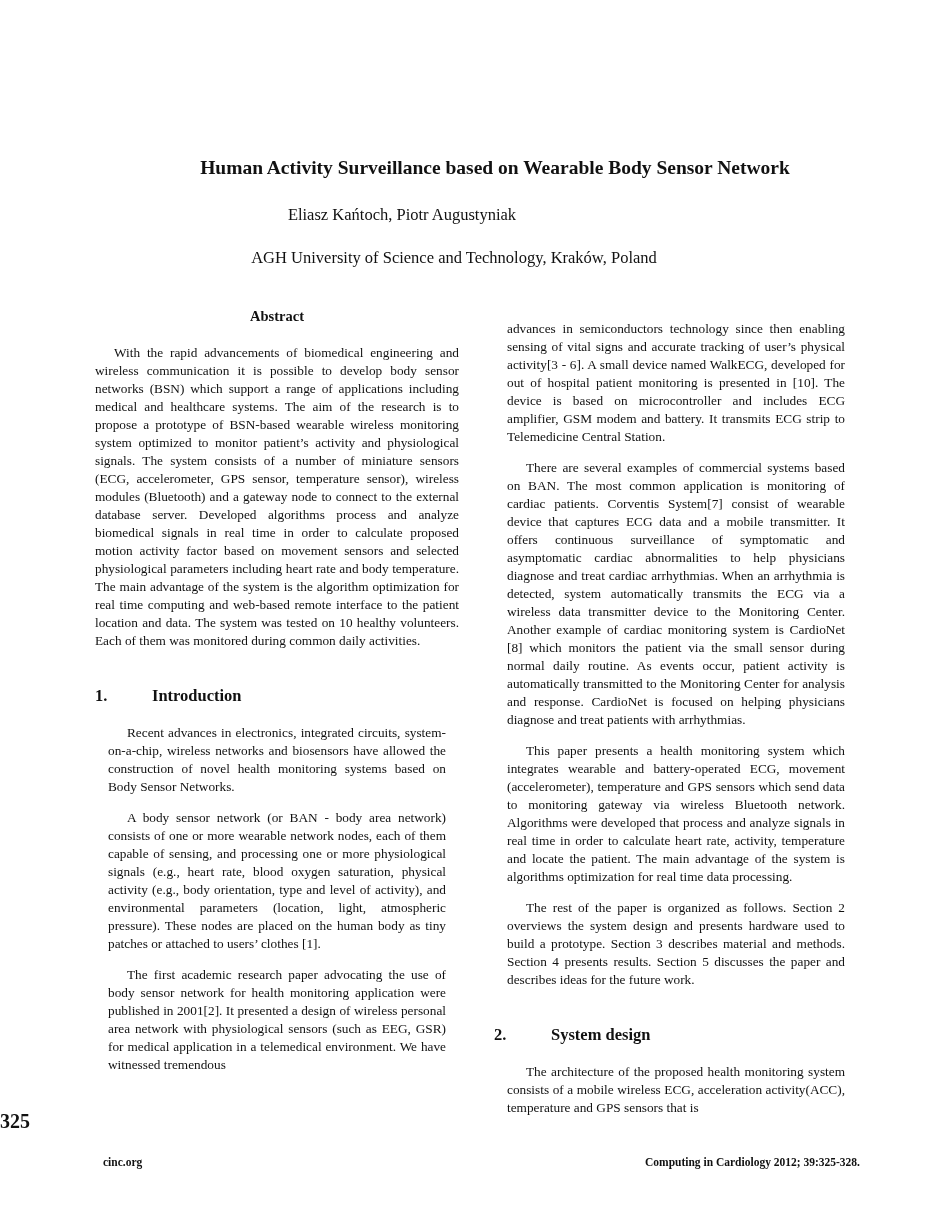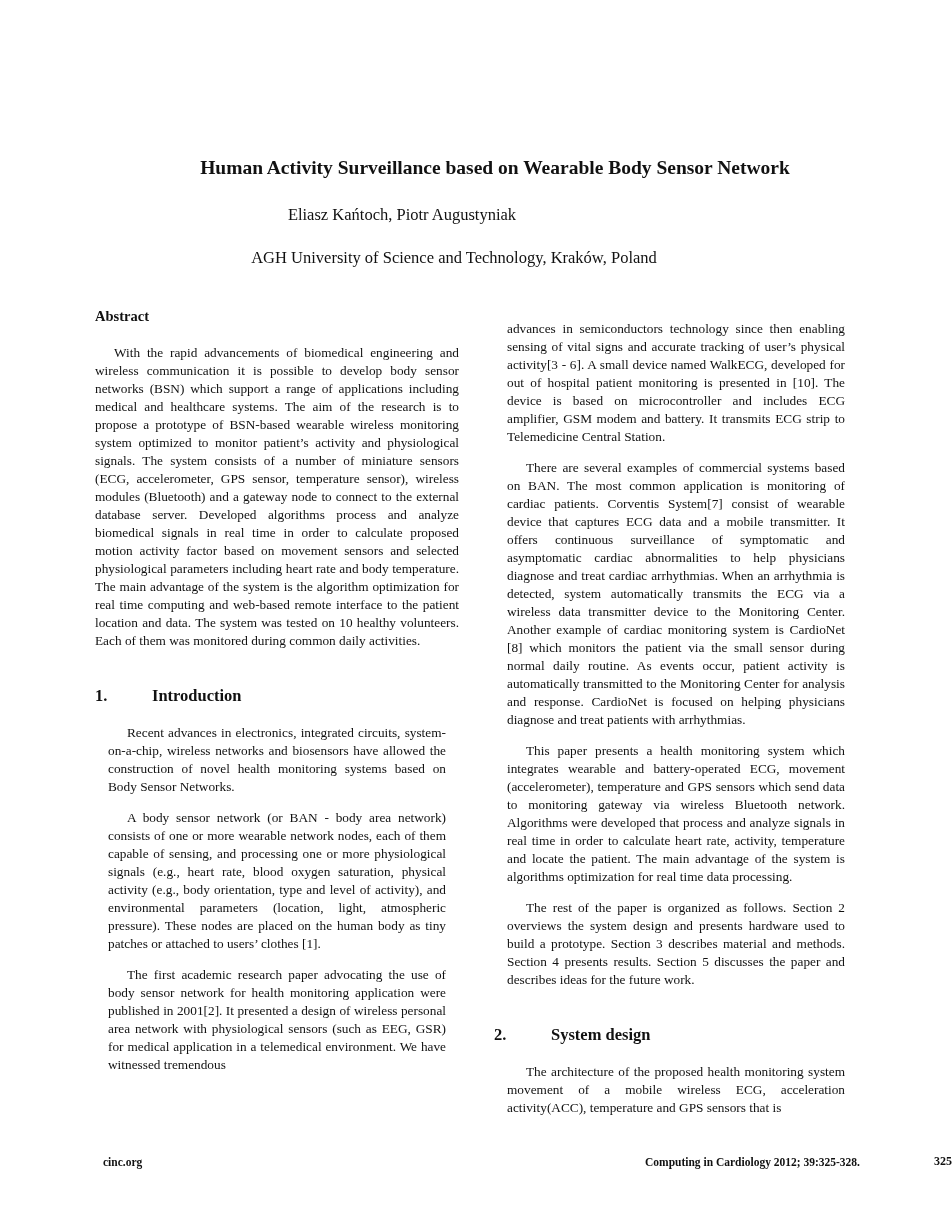--- a/index.html
+++ b/index.html
@@ -5,28 +5,28 @@
   html, body { margin: 0; padding: 0; background: #ffffff; }
   body { width: 952px; height: 1232px; position: relative; overflow: hidden;
          font-family: "Liberation Serif", serif; color: #111; }
   .title { position: absolute; left: 0; width: 952px; top: 157px; text-align: center;
            font-weight: bold; font-size: 19.5px; padding-left: 19px; }
   .authors { position: absolute; left: 0; width: 804px; top: 205px; text-align: center; font-size: 16.5px; }
   .affil { position: absolute; left: 0; width: 908px; top: 248px; text-align: center; font-size: 16.5px; }
   .col { position: absolute; width: 364px; font-size: 13.3px; line-height: 18px; }
   .col-left { left: 95px; top: 307px; }
   .col-right { left: 494px; top: 307px; }
-  .abs-head { text-align: left; font-weight: bold; font-size: 14.5px; margin: 0 0 19px 0; }
+  .abs-head { text-align: center; font-weight: bold; font-size: 14.5px; margin: 0 0 19px 0; }
   .abs-text { text-align: justify; text-indent: 19px; margin: 0; }
   .sec-head { font-weight: bold; font-size: 16.5px; margin: 0; display: flex; }
   .sec-num { width: 57px; }
   p.body { margin: 13px; text-align: justify; text-indent: 19px; }
   .footer { position: absolute; top: 1156px; font-weight: bold; font-size: 11.5px; }
   .f-left { left: 103px; }
-  .f-center { left: 0; width: 952px; text-align: right; font-size: 12px; top: 1154px; }
+  .f-center { left: 0; width: 952px; text-align: left; font-size: 20px; top: 1110px; }
   .f-right { right: 92px; text-align: center; }
 </style>
 </head>
 <body>
 
 <div class="title">Human Activity Surveillance based on Wearable Body Sensor Network</div>
 <div class="authors">Eliasz Kańtoch, Piotr Augustyniak</div>
 <div class="affil">AGH University of Science and Technology, Kraków, Poland</div>
 
 <div class="col col-left">
@@ -45,18 +45,18 @@
 <div class="col col-right">
   <p class="body" style="text-indent:0">advances in semiconductors technology since then enabling sensing of vital signs and accurate tracking of user’s physical activity[3 - 6]. A small device named WalkECG, developed for out of hospital patient monitoring is presented in [10]. The device is based on microcontroller and includes ECG amplifier, GSM modem and battery. It transmits ECG strip to Telemedicine Central Station.</p>
   <p class="body">There are several examples of commercial systems based on BAN. The most common application is monitoring of cardiac patients. Corventis System[7] consist of wearable device that captures ECG data and a mobile transmitter. It  offers continuous surveillance of symptomatic and asymptomatic cardiac abnormalities to help physicians diagnose and treat cardiac arrhythmias. When an arrhythmia is detected, system automatically transmits the ECG via a wireless data transmitter device to the Monitoring Center. Another example of cardiac monitoring system is CardioNet [8] which monitors the patient via the small sensor during normal daily routine. As events occur, patient activity is automatically transmitted to the Monitoring Center for analysis and response. CardioNet is focused on helping physicians diagnose and treat patients with arrhythmias.</p>
   <p class="body">This paper presents a health monitoring system which integrates wearable and battery-operated ECG, movement (accelerometer), temperature and GPS sensors which send data to monitoring gateway via wireless Bluetooth network. Algorithms were developed that process and analyze signals in real time in order to calculate heart rate, activity, temperature and locate the patient. The main advantage of the system is algorithms optimization for real time data  processing.</p>
   <p class="body">The rest of the paper is organized as follows. Section 2 overviews the system design and presents hardware used to build a prototype. Section 3 describes material and methods. Section 4 presents results. Section 5 discusses the paper and describes ideas for the future work.</p>
 
   <div class="sec-head" style="margin-top:37px; margin-bottom:19px;">
     <span class="sec-num">2.</span>
     <span>System design</span>
   </div>
-  <p class="body">The architecture of the proposed health monitoring system movement of a mobile wireless ECG, acceleration activity(ACC), temperature and GPS sensors that is</p>
+  <p class="body">The architecture of the proposed health monitoring system consists of a mobile wireless ECG, acceleration activity(ACC), temperature and GPS sensors that is</p>
 </div>
 
 <div class="footer f-left">cinc.org</div>
 <div class="footer f-center">325</div>
 <div class="footer f-right">Computing in Cardiology 2012; 39:325-328.</div>
 
 </body></html>

